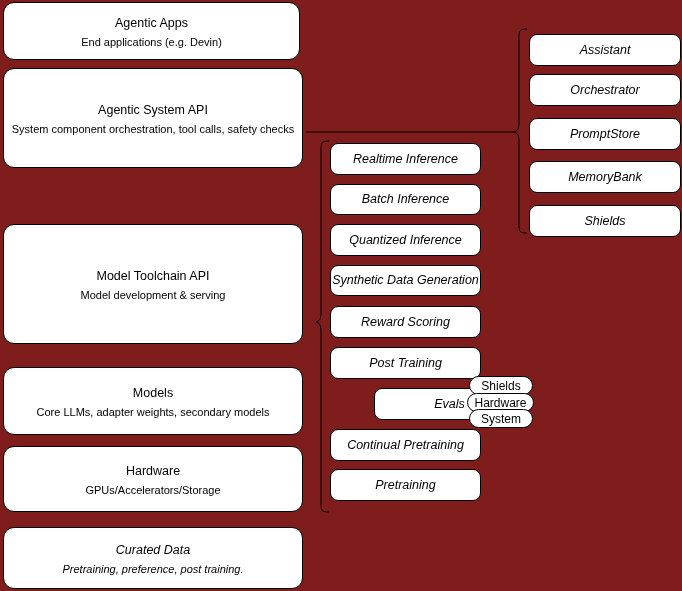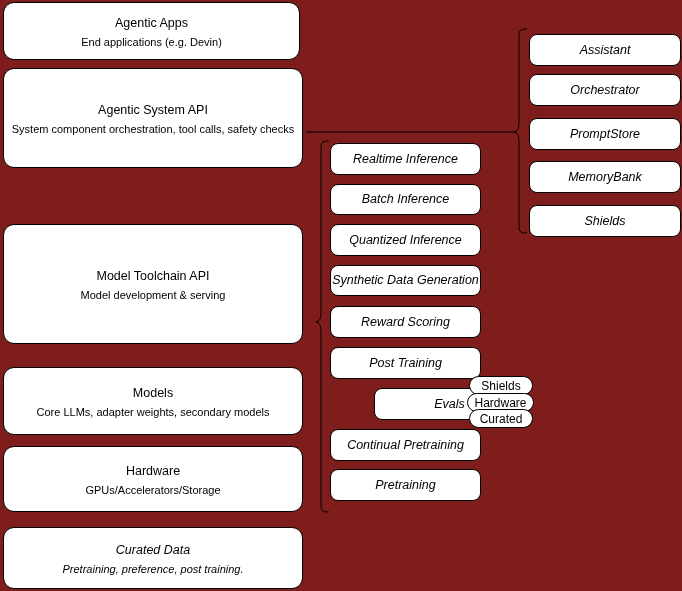--- a/index.html
+++ b/index.html
@@ -188,21 +188,21 @@
 
     <div class="box item-box" style="left:330px; top:469px; width:151px; height:32px;">
       <div class="title">Pretraining</div>
     </div>
   </div>
 
   <div class="pill" style="left:469px; top:376px; width:64px; height:19px;">Shields</div>
 
   <div class="pill" style="left:467px; top:393px; width:67px; height:19px;">Hardware</div>
 
-  <div class="pill" style="left:469px; top:409px; width:64px; height:19px;">Curated</div>
+  <div class="pill" style="left:469px; top:409px; width:64px; height:19px;">System</div>
 
   <div class="right-stack" style="left:0;top:0;">
 
     <div class="box item-box" style="left:529px; top:34px; width:152px; height:32px;">
       <div class="title">Assistant</div>
     </div>
 
     <div class="box item-box" style="left:529px; top:74px; width:152px; height:32px;">
       <div class="title">Orchestrator</div>
     </div>

